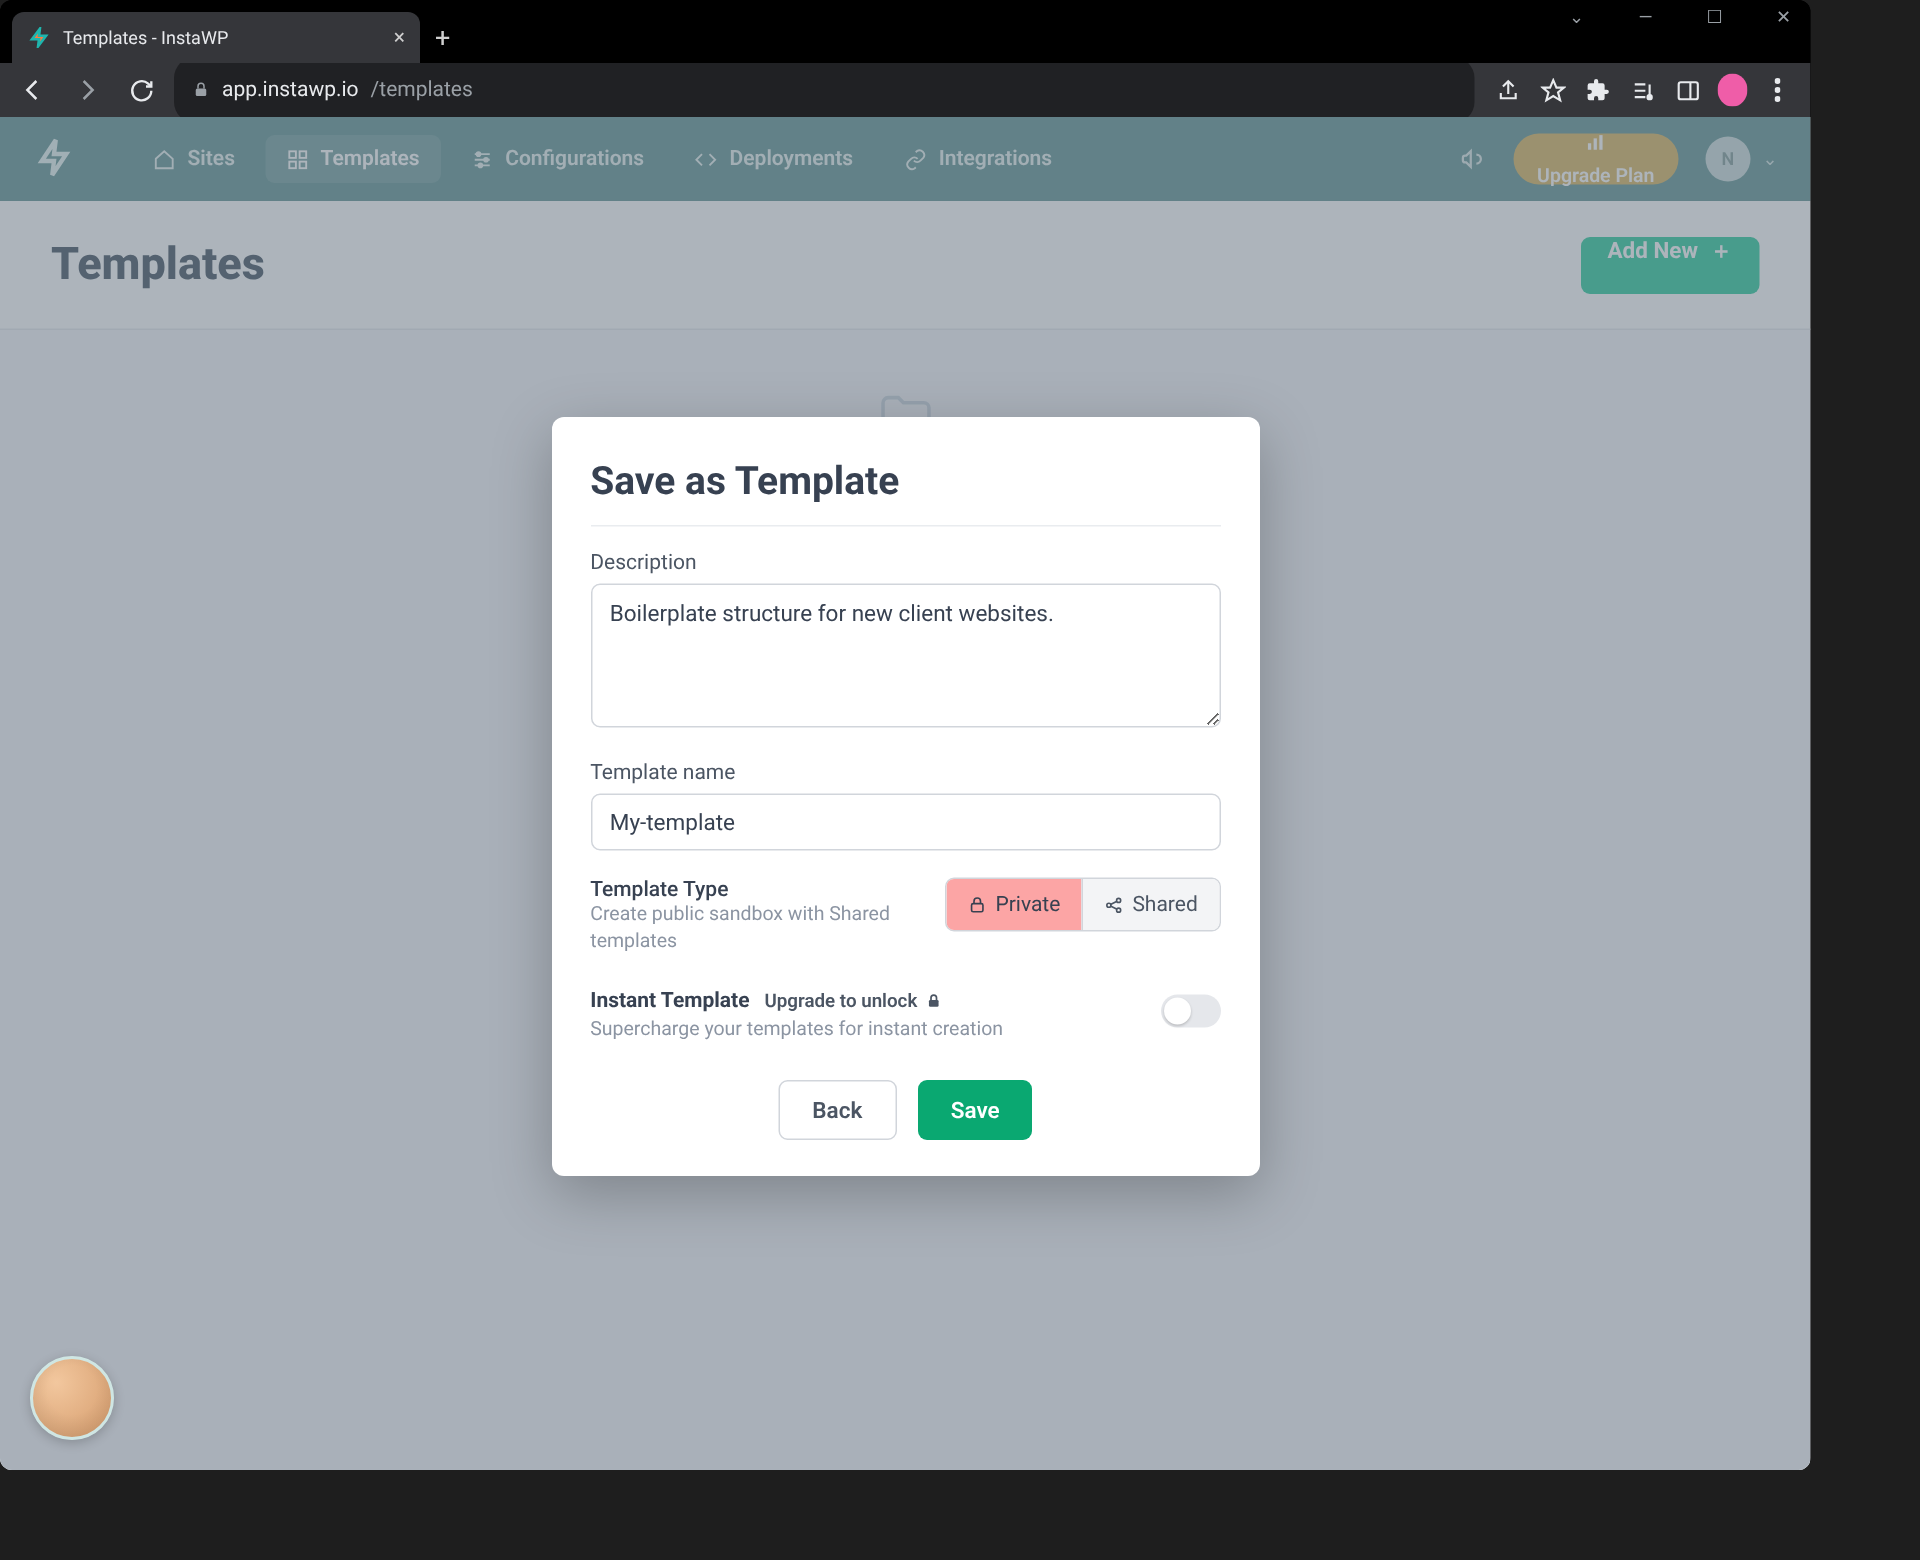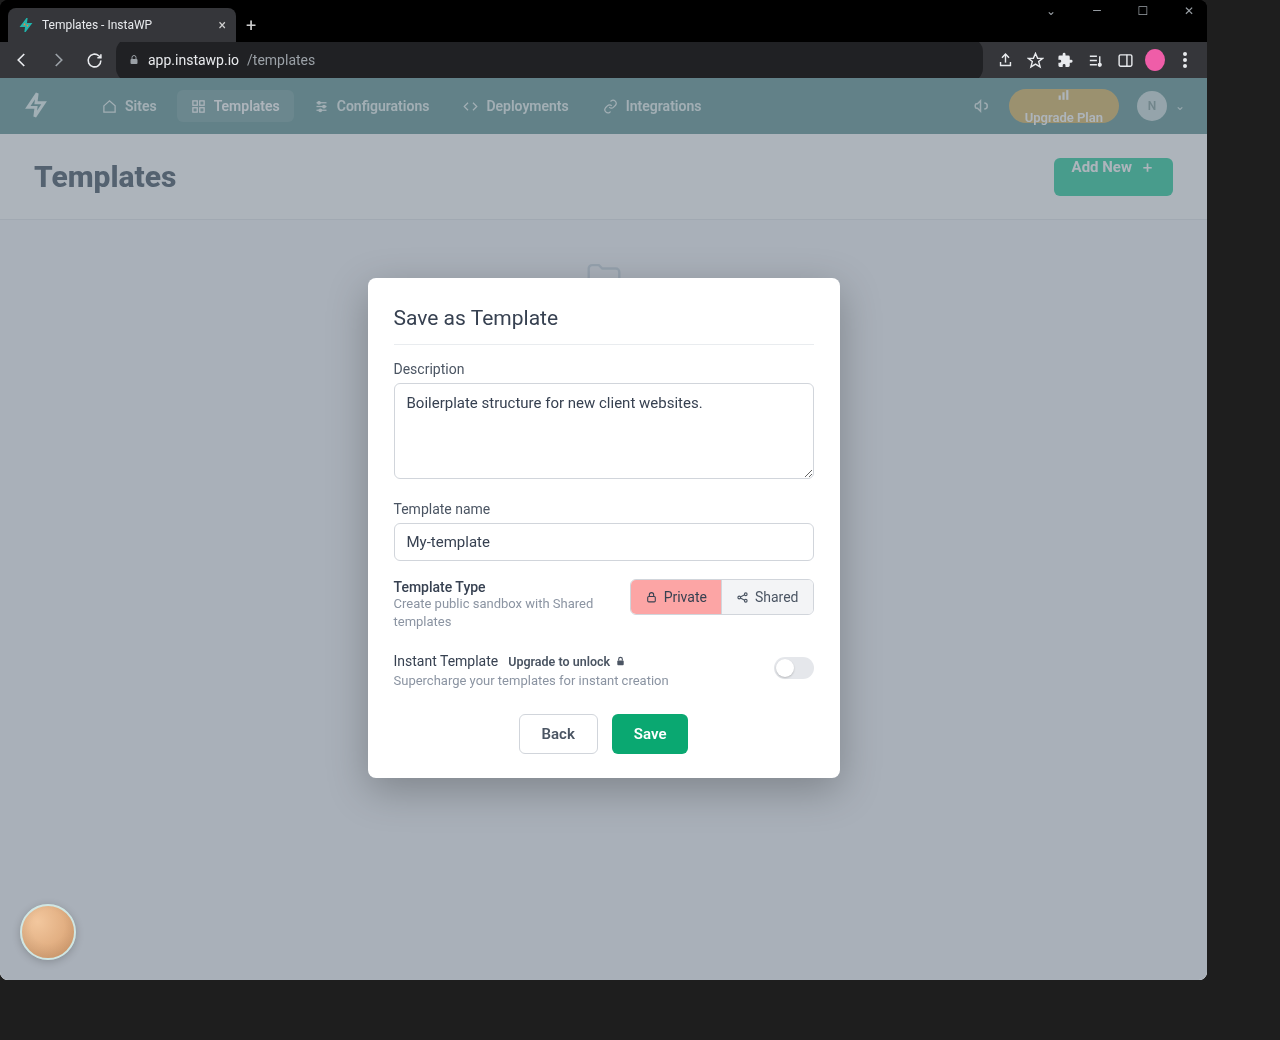--- a/index.html
+++ b/index.html
@@ -42,21 +42,21 @@
     height: 42px;
     background: var(--chrome-black);
     display: flex;
     align-items: flex-end;
     padding-left: 8px;
     position: relative;
   }
   .tab {
     background: var(--chrome-tab);
     height: 34px;
-    width: 228px;
+    width: 272px;
     border-radius: 8px 8px 0 0;
     display: flex;
     align-items: center;
     padding: 0 10px;
     gap: 8px;
     color: #e8eaed;
     font-size: 12px;
     position: relative;
   }
   .tab .favicon {
@@ -182,21 +182,21 @@
   .modal {
     margin-top: 200px;
     width: 472px;
     background: #fff;
     border-radius: 8px;
     box-shadow: 0 12px 40px rgba(0,0,0,0.25);
     padding: 22px 26px 24px;
   }
   .modal h2 {
     margin: 6px 0 14px;
-    font-size: 21px; font-weight: 400; color: var(--text-heading);
+    font-size: 26px; font-weight: 700; color: var(--text-heading);
   }
   .modal hr { border: none; border-top:1px solid #e9ecef; margin: 0 0 16px; }
   .field-label { font-size: 14px; color: #4b5563; margin-bottom: 6px; }
   .text-input {
     width: 100%; height: 38px;
     border: 1px solid var(--border-gray);
     border-radius: 6px;
     padding: 0 12px; font-size: 15px; color: #374151;
     font-family: inherit;
   }
@@ -219,21 +219,21 @@
   }
   .seg-opt {
     display:flex; align-items:center; gap:6px; padding:0 14px; font-size:14px; color:#4b5563; background:#f3f4f6;
   }
   .seg-opt.active { background:#fca5a5; color:#374151; }
   .seg-opt + .seg-opt { border-left:1px solid var(--border-gray);}
 
   .instant-row { display:flex; align-items:flex-start; gap:16px; margin-top:22px;}
   .instant-left { flex:1; }
   .instant-title-row { display:flex; align-items:center; gap:10px;}
-  .instant-title { font-size:14px; color:#374151; font-weight:400;}
+  .instant-title { font-size:14px; color:#374151; font-weight:700;}
   .upgrade-unlock { font-size:12.5px; color:#4b5563; font-weight:600; display:flex; align-items:center; gap:5px;}
   .instant-desc { font-size:13px; color: var(--text-light-gray); margin-top:4px;}
   .toggle {
     width: 40px; height:22px; border-radius:11px; background:#e5e7eb; position:relative;
     margin-top:4px;
   }
   .toggle .knob { width:18px; height:18px; border-radius:50%; background:#fff; position:absolute; top:2px; left:2px; box-shadow:0 1px 2px rgba(0,0,0,0.2);}
 
   .modal-actions { display:flex; justify-content:center; gap:14px; margin-top:26px;}
   .btn { height:40px; border-radius:6px; padding:0 22px; font-size:15px; font-weight:600; display:flex; align-items:center; justify-content:center;}

